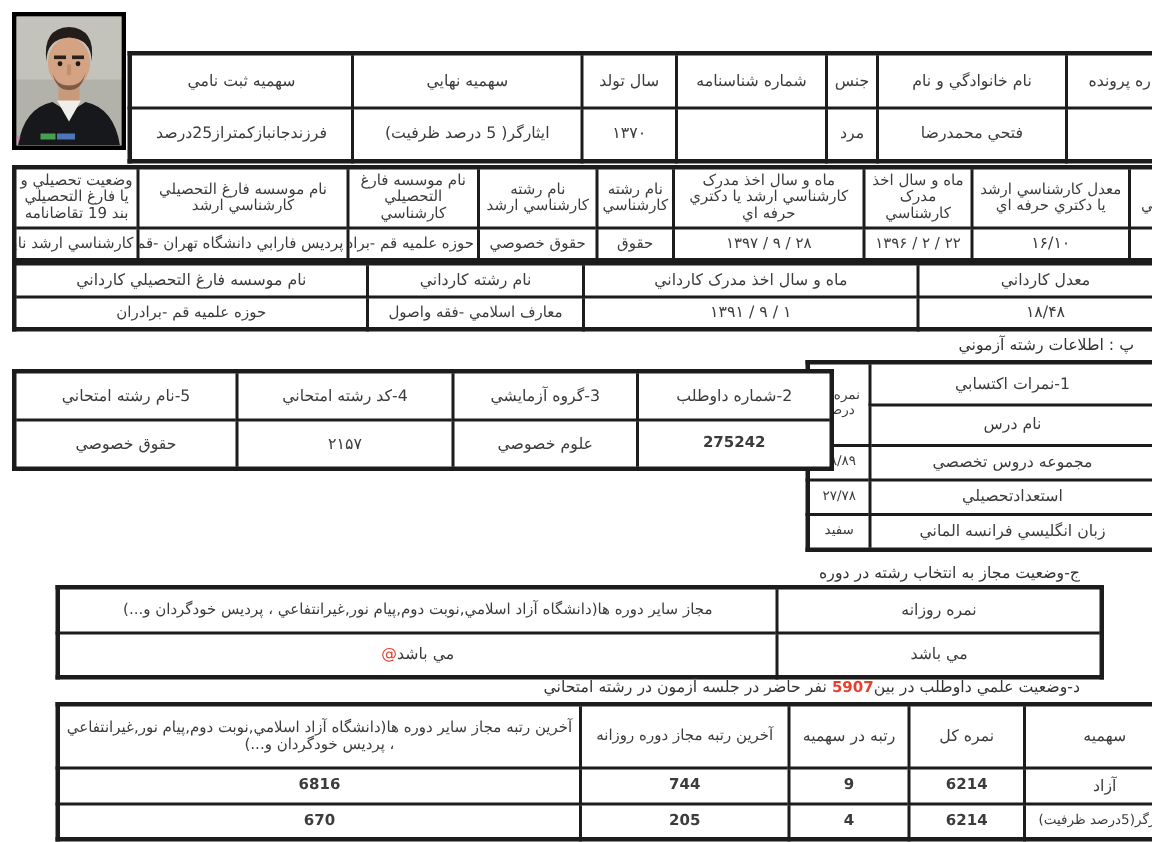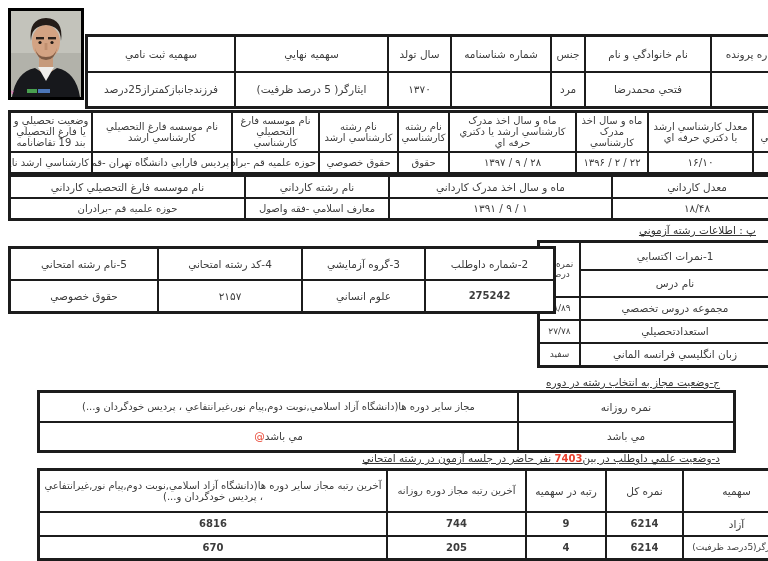--- a/index.html
+++ b/index.html
@@ -10,21 +10,21 @@
     direction:rtl;
   }
   .tbl{position:absolute;border-collapse:collapse;table-layout:fixed;background:#fff;border:3px solid #1c1c1c;}
   .tbl td{border:2px solid #1c1c1c;text-align:center;vertical-align:middle;padding:1px 2px;color:#3c3c3c;overflow:hidden;}
   .hd{color:#444;}
   .ltr{direction:ltr;unicode-bidi:embed;margin-top:44px;}
   .bnum{font-weight:bold;font-size:10px;color:#222;}
   .small{font-size:10px;}
   .tiny{font-size:9px;}
   .nowrap{white-space:nowrap;}
-  .sec-title{position:absolute;color:#333;font-size:10.5px;text-decoration:underline;}
+  .sec-title{position:absolute;color:#333;font-size:10.5px;}
   .photo{
     position:absolute;left:8px;top:8px;width:76px;height:92px;
     border:3px solid #000;box-sizing:border-box;background:#b4b4ac;
   }
   
   .tA tr.r1{height:36px;} .tA tr.r2{height:36px;}
   .tB tr.r1{height:40px;} .tB tr.r2{height:22px;}
   .tC tr{height:22px;}
   .tD tr.r1{height:28px;} .tD tr.r2{height:27px;} .tD tr.r3{height:23px;} .tD tr.r4{height:23px;} .tD tr.r5{height:24px;}
   .tE tr.r1{height:32px;} .tE tr.r2{height:33px;}
@@ -151,21 +151,21 @@
 <table class="tbl tE" style="left:8px;top:246px;width:520px;">
   <tbody>
       <tr class="r1">
     <td style="width:123px" class="hd">2-شماره داوطلب</td>
     <td style="width:117px" class="hd">3-گروه آزمايشي</td>
     <td style="width:138px" class="hd">4-کد رشته امتحاني</td>
     <td style="width:142px" class="hd">5-نام رشته امتحاني</td>
   </tr>
   <tr class="r2">
     <td class="ltr bnum">275242</td>
-    <td>علوم انساني</td>
+    <td>علوم خصوصي</td>
     <td class="ltr">۲۱۵۷</td>
     <td>حقوق خصوصي</td>
   </tr>
 </tbody>
   </table>
 
 <div class="sec-title" style="right:48px;top:376px;">ج-وضعيت مجاز به انتخاب رشته در دوره</div>
 
 <table class="tbl tF" style="left:37px;top:390px;width:683px;">
   <tbody>
@@ -174,21 +174,21 @@
     <td style="width:473px" class="hd small nowrap">مجاز ساير دوره ها(دانشگاه آزاد اسلامي,نوبت دوم,پيام نور,غيرانتفاعي ، پرديس خودگردان و...)</td>
   </tr>
   <tr>
     <td>مي باشد</td>
     <td><span>مي باشد</span><span style="color: rgb(232, 64, 46);">@</span></td>
   </tr>
 </tbody>
   </table>
 
 <div class="sec-title" style="right:48px;top:452px;">
-  <span>د-وضعيت علمي داوطلب در بين</span><span class="bnum" style="color: rgb(232, 64, 46);">7403</span><span> نفر حاضر در جلسه آزمون در رشته امتحاني</span>
+  <span>د-وضعيت علمي داوطلب در بين</span><span class="bnum" style="color: rgb(232, 64, 46);">5907</span><span> نفر حاضر در جلسه آزمون در رشته امتحاني</span>
 </div>
 
 <table class="tbl tG" style="left:37px;top:468px;width:721px;">
   <tbody>
       <tr class="r1">
     <td style="width:101px" class="hd">سهميه</td>
     <td style="width:71px" class="hd">نمره کل</td>
     <td style="width:74px" class="hd">رتبه در سهميه</td>
     <td style="width:133px" class="hd small">آخرين رتبه مجاز دوره روزانه</td>
     <td style="width:342px" class="hd small">آخرين رتبه مجاز ساير دوره ها(دانشگاه آزاد اسلامي,نوبت دوم,پيام نور,غيرانتفاعي ، پرديس خودگردان و...)</td>

